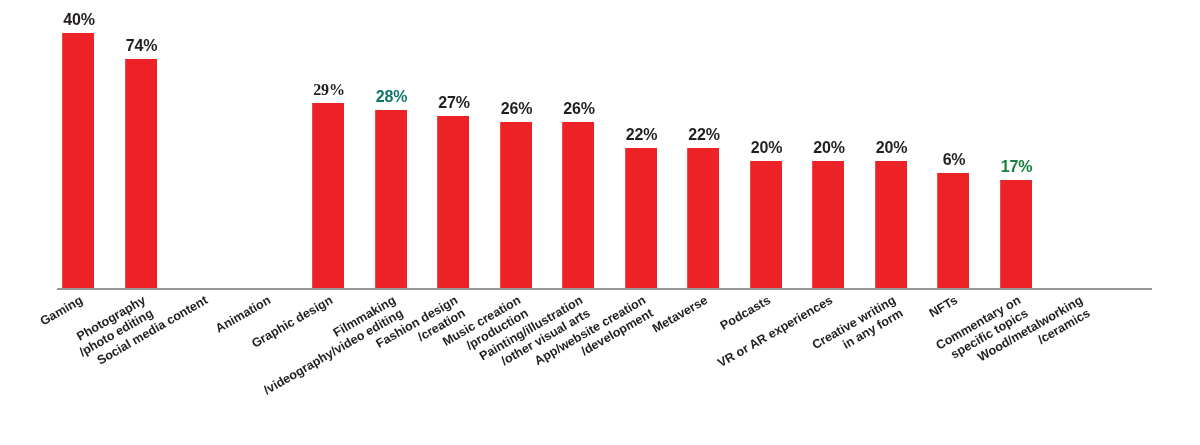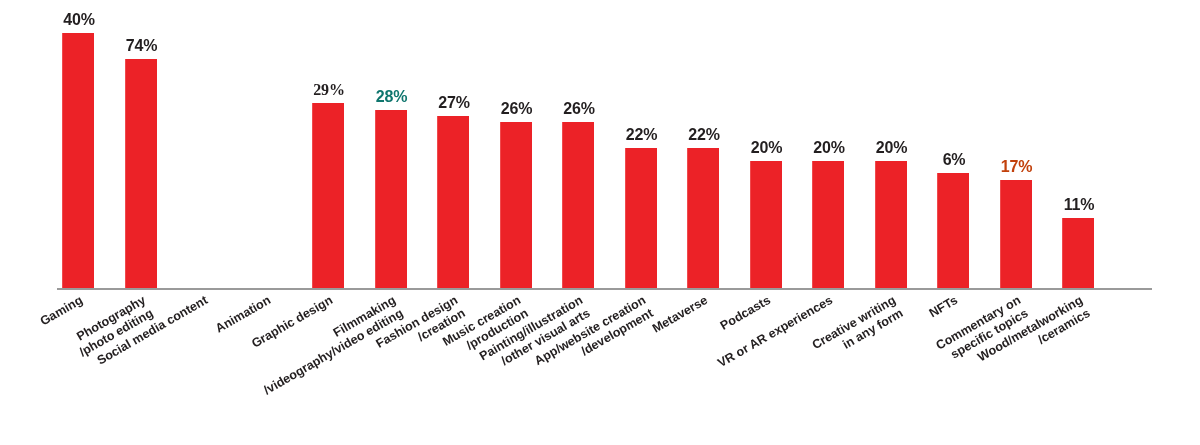--- a/index.html
+++ b/index.html
@@ -122,25 +122,21 @@
       <div class="bar-slot" style="left: 812.5px;">
         <div class="bar" style="height: 127.5px; background: rgb(236, 34, 39);"></div>
         <div class="bar-value" style="bottom: 131.5px; color: rgb(35, 31, 32);">20%</div>
       </div>
       <div class="bar-slot" style="left: 875px;">
         <div class="bar" style="height: 114.75px; background: rgb(236, 34, 39);"></div>
         <div class="bar-value" style="bottom: 118.75px; color: rgb(35, 31, 32);">6%</div>
       </div>
       <div class="bar-slot" style="left: 937.5px;">
         <div class="bar" style="height: 108.375px; background: rgb(236, 34, 39);"></div>
-        <div class="bar-value" style="bottom: 112.375px; color: #c2410c;">17%</div>
-      </div>
-      <div class="bar-slot" style="left: 1000px;">
-        <div class="bar" style="height: 70.125px; background: rgb(236, 34, 39);"></div>
-        <div class="bar-value" style="bottom: 74.125px; color: rgb(35, 31, 32);">11%</div>
+        <div class="bar-value" style="bottom: 112.375px; color: #15803d;">17%</div>
       </div>
     </div>
   <div id="baseline"></div>
 <div class="cat-label" style="left: -112px; top: 293px; color: rgb(35, 31, 32);">
       <div>Gaming</div>
     </div>
     <div class="cat-label" style="left: -49.5px; top: 293px; color: rgb(35, 31, 32);">
       <div>Photography</div>
       <div>/photo editing</div>
     </div>

